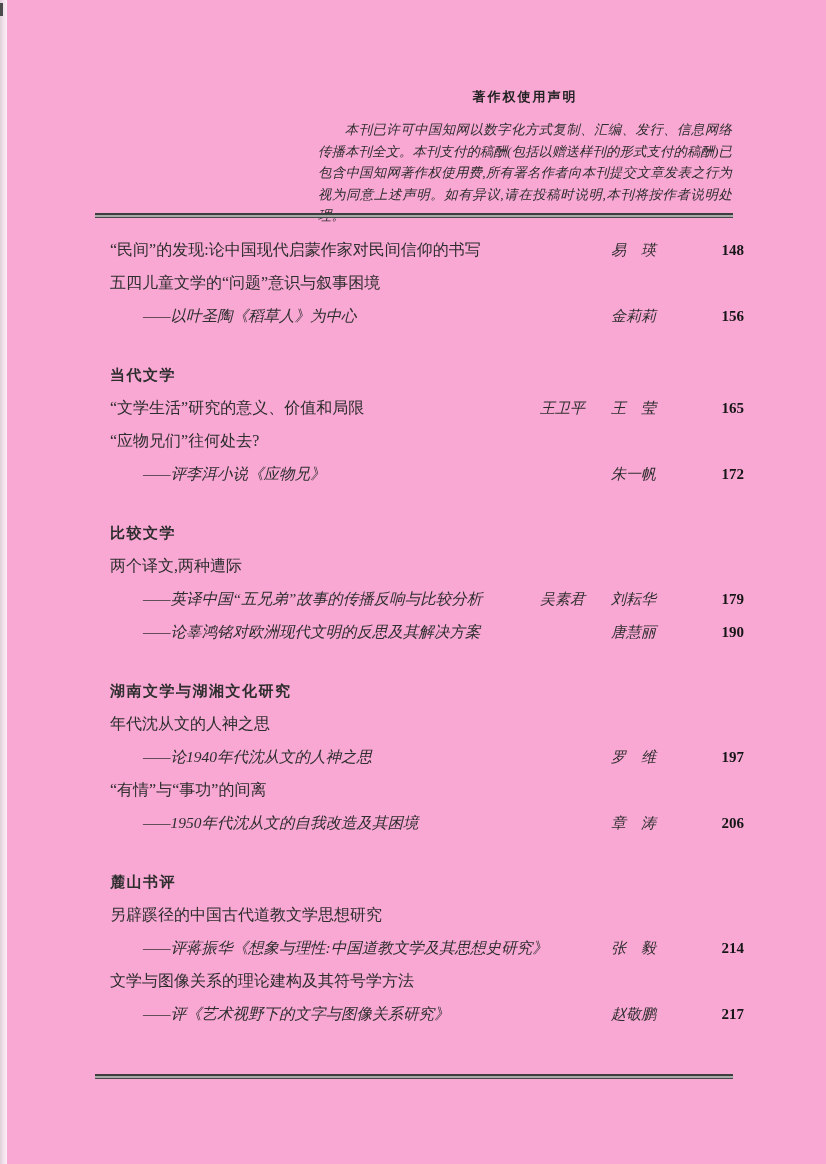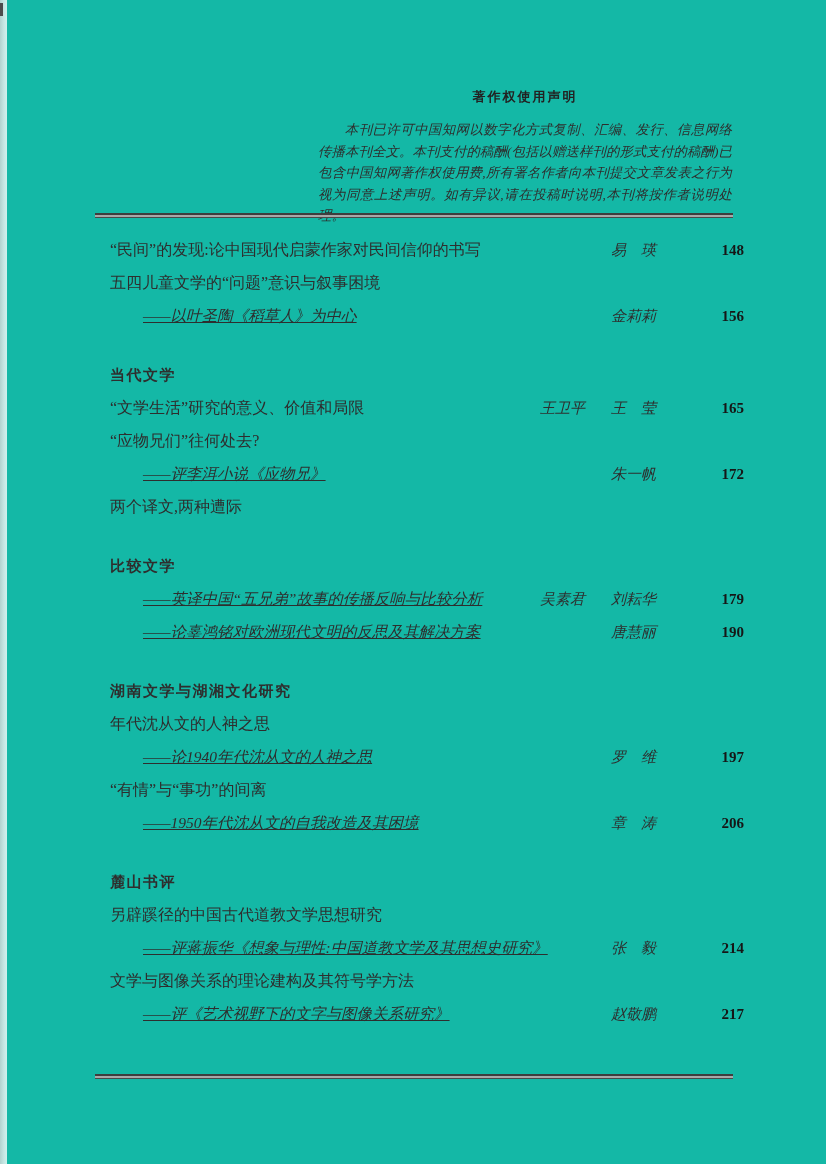--- a/index.html
+++ b/index.html
@@ -1,20 +1,20 @@
 <!DOCTYPE html>
 <html><head>
 <meta charset="utf-8">
 <style>
   html, body { margin:0; padding:0; background:#ffffff; }
   .page {
     position: relative;
     width: 826px;
     height: 1164px;
-    background: #14b8a6;
+    background: #f9a8d4;
     font-family: "Liberation Serif", "DejaVu Serif", serif;
     color: #2f2f2f;
     overflow: hidden;
   }
   .edge-strip {
     position: absolute; left: 0; top: 0; width: 7px; height: 100%;
     background: linear-gradient(to right, #d9d9d9, #f2f2f2 55%, #ffffff);
     opacity: .8;
   }
   .corner-tick {
@@ -59,21 +59,20 @@
     align-items: baseline;
     height: 33px;
     line-height: 33px;
     white-space: nowrap;
   }
   .row-title { color: #2e2e2e; }
   .row.sub .row-title {
     padding-left: 33px;
     font-style: italic;
     font-size: 15.5px;
-    text-decoration: underline;
   }
   .row.heading {
     margin-top: 26px;
     font-family: "Liberation Sans", "DejaVu Sans", sans-serif;
     font-weight: bold;
     font-size: 15px;
     letter-spacing: 1.5px;
     color: #1c1c1c;
   }
   .spacer { flex: 1; }
@@ -149,28 +148,28 @@
         <span class="row-page"></span>
       </div>
       <div class="row sub">
         <span class="row-title">——评李洱小说《应物兄》</span>
         <span class="spacer"></span>
         <span class="row-authors">
           <span class="author">朱一帆</span>
         </span>
         <span class="row-page">172</span>
       </div>
+      <div class="row heading">
+        <span class="row-title">比较文学</span>
+      </div>
       <div class="row entry">
         <span class="row-title">两个译文,两种遭际</span>
         <span class="spacer"></span>
         <span class="row-authors"></span>
         <span class="row-page"></span>
-      </div>
-      <div class="row heading">
-        <span class="row-title">比较文学</span>
       </div>
       <div class="row sub">
         <span class="row-title">——英译中国“五兄弟”故事的传播反响与比较分析</span>
         <span class="spacer"></span>
         <span class="row-authors">
           <span class="author">吴素君</span>
           <span class="author">刘耘华</span>
         </span>
         <span class="row-page">179</span>
       </div>

